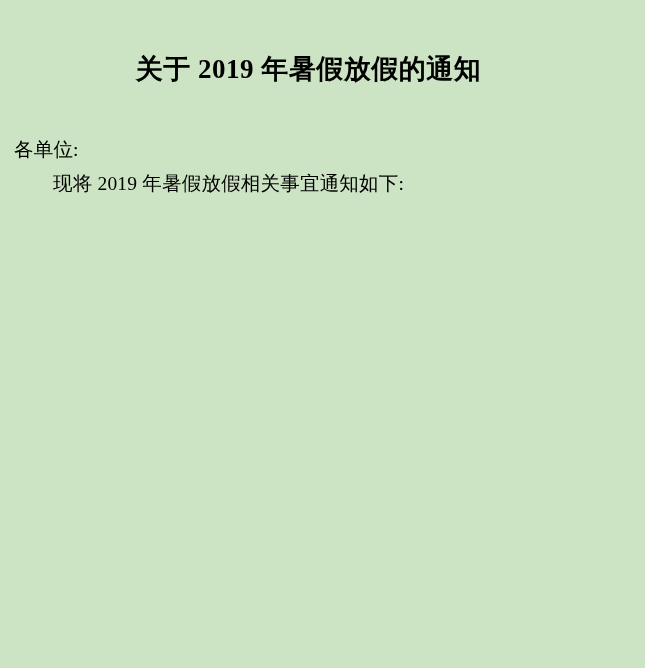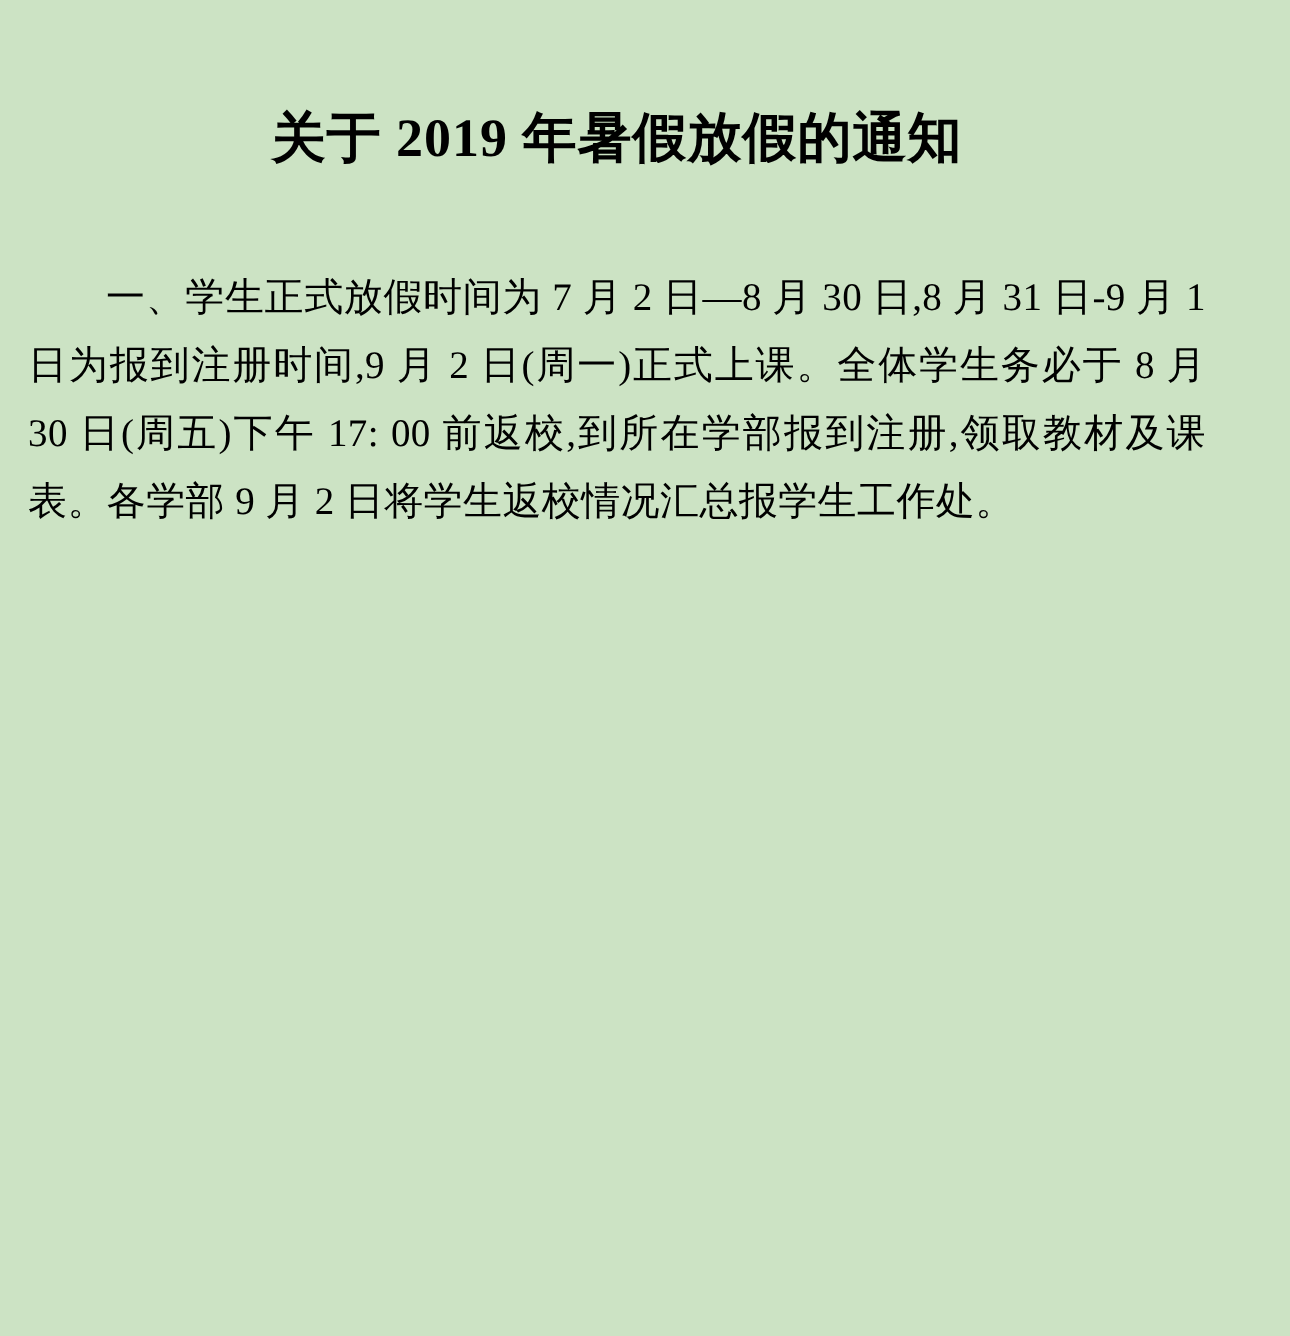--- a/index.html
+++ b/index.html
@@ -51,21 +51,22 @@
 </style>
 </head>
 <body>
 
 <div class="page">
 
   <h1 class="doc-title">关于 2019 年暑假放假的通知</h1>
 
   <div class="body-block">
 
+    <p class="para noindent">各单位:</p>
 
+    <p class="para indent">现将 2019 年暑假放假相关事宜通知如下:</p>
 
-    <p class="para indent">一、学生正式放假时间为 7 月 2 日—8 月 30 日,8 月 31 日-9 月 1 日为报到注册时间,9 月 2 日(周一)正式上课。全体学生务必于 8 月 30 日(周五)下午 17: 00 前返校,到所在学部报到注册,领取教材及课表。各学部 9 月 2 日将学生返校情况汇总报学生工作处。</p>
 
 
 
   </div>
 
 </div>
 
 </body></html>

